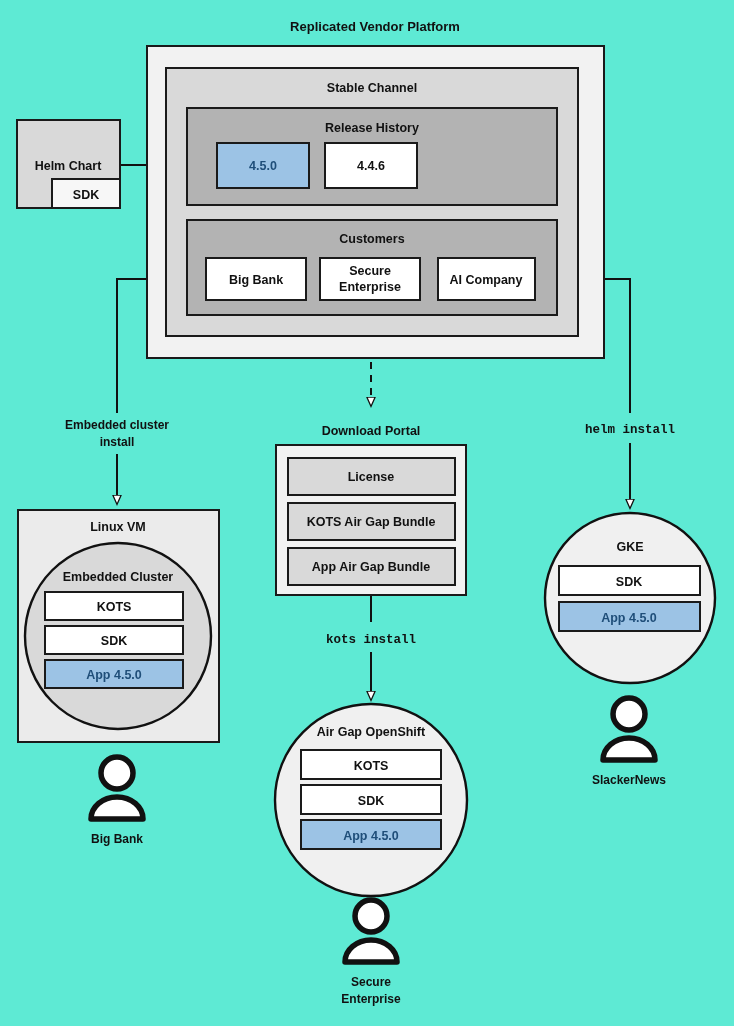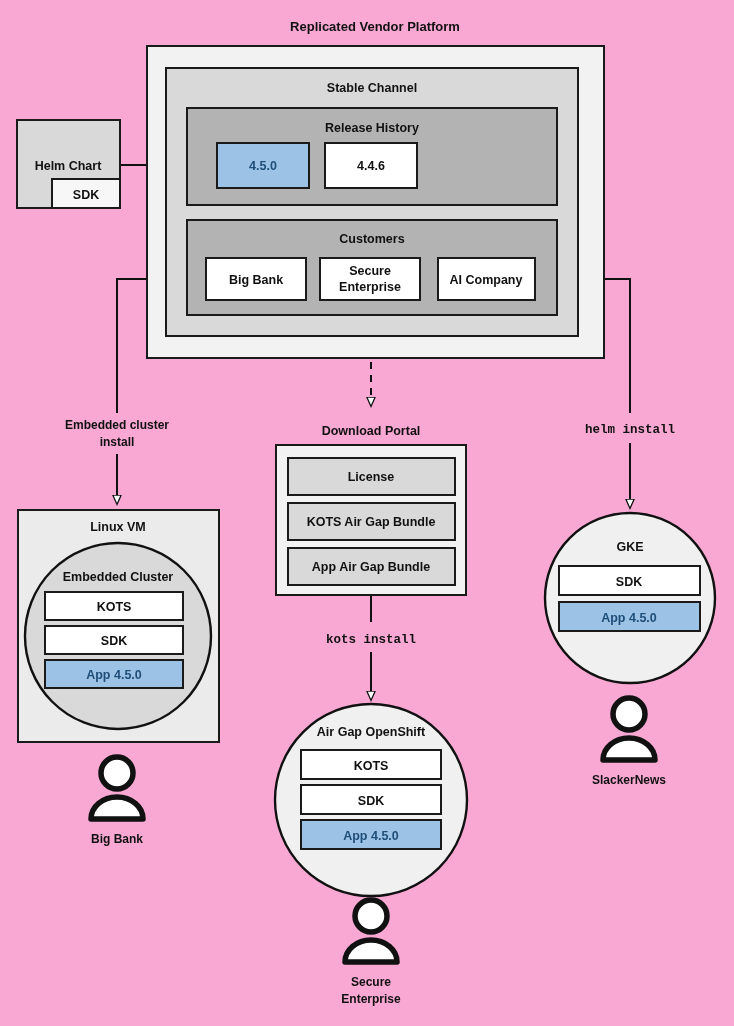--- a/index.html
+++ b/index.html
@@ -4,21 +4,21 @@
 <style>
   html, body {
     margin: 0;
     padding: 0;
     background: #ffffff;
   }
   #canvas {
     position: relative;
     width: 734px;
     height: 1026px;
-    background: #f9a8d4;
+    background: #5eead4;
     font-family: "Liberation Sans", sans-serif;
   }
   svg { display: block; }
   text {
     font-family: "Liberation Sans", sans-serif;
     font-weight: bold;
     fill: #111111;
   }
   text.mono {
     font-family: "Liberation Mono", monospace;

